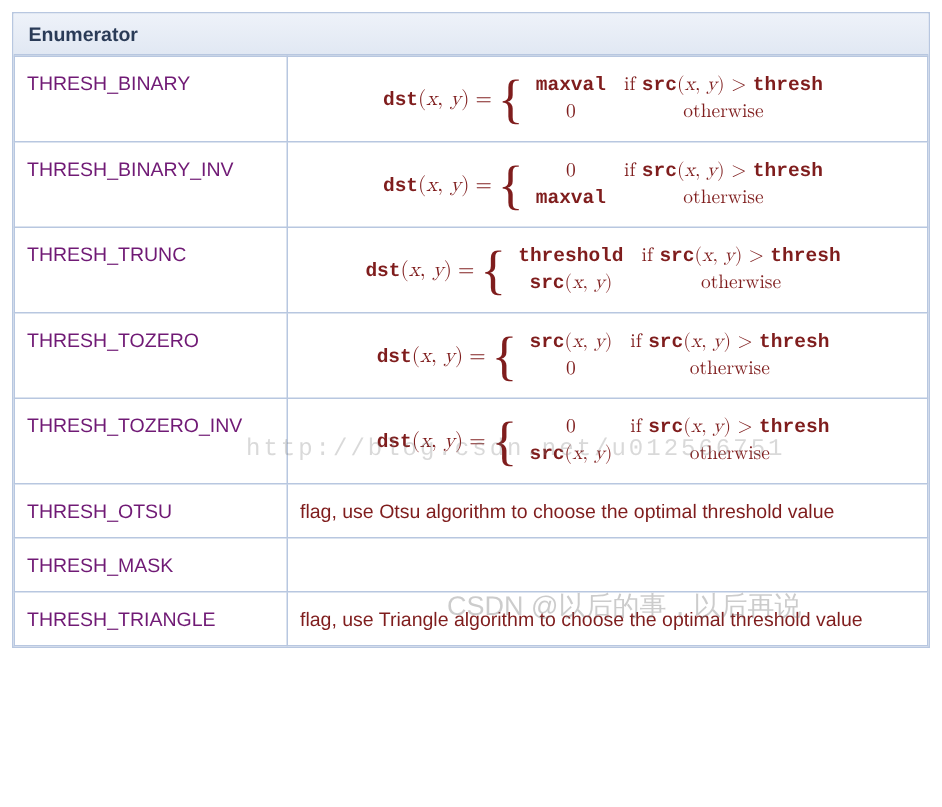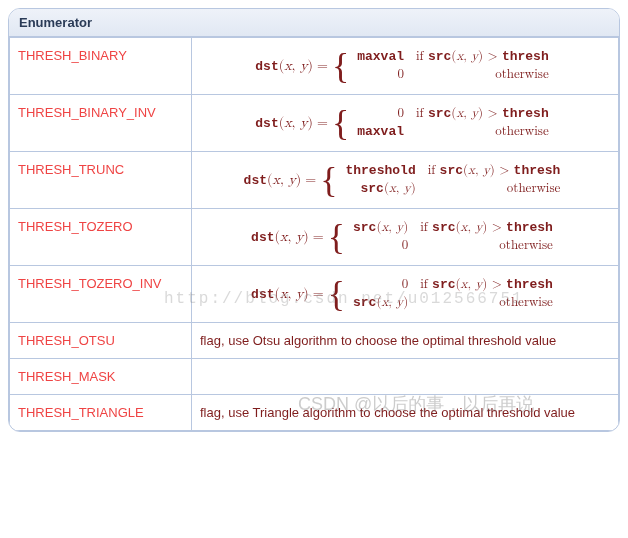--- a/index.html
+++ b/index.html
@@ -7,21 +7,21 @@
     padding: 8px;
     font-family: Arial, Helvetica, sans-serif;
     font-size: 13px;
     color: #222;
     background: #fff;
     width: 628px;
     box-sizing: border-box;
   }
   .panel {
     border: 1px solid #b8c7e0;
-    border-radius: 12px;
+    border-radius: 0;
     overflow: hidden;
   }
   .panel-header {
     background: linear-gradient(#eef2f9, #e1e8f3);
     border-bottom: 1px solid #b8c7e0;
     padding: 6px 10px;
     font-weight: bold;
     color: #2a3b57;
     font-size: 13px;
   }
@@ -31,21 +31,21 @@
     table-layout: fixed;
   }
   table.enum td {
     border: 1px solid #b8c7e0;
     padding: 10px 8px;
     vertical-align: top;
     font-size: 13px;
   }
   table.enum td.name {
     width: 165px;
-    color: #ef4444;
+    color: #701a75;
     font-weight: normal;
   }
   table.enum td.desc {
     color: #7f1d1d;
   }
   .formula {
     text-align: center;
     font-family: "Cambria Math", "Latin Modern Math", Georgia, serif;
     font-size: 14px;
     white-space: nowrap;
@@ -57,21 +57,21 @@
     display:inline-block;
     font-size: 36px;
     line-height: 34px;
     vertical-align: middle;
     font-family: Georgia, serif;
     margin-right: 2px;
   }
   .cases {
     display:inline-table;
     vertical-align: middle;
-    text-align: right;
+    text-align: center;
     border-collapse: collapse;
   }
   .cases td {
     border: none !important;
     padding: 1px 6px !important;
     font-size: 14px;
     font-family: "Cambria Math", "Latin Modern Math", Georgia, serif;
   }
   .tt { font-family: "Courier New", monospace; font-weight: bold; font-size: 13px; }
   .it { font-style: italic; }

